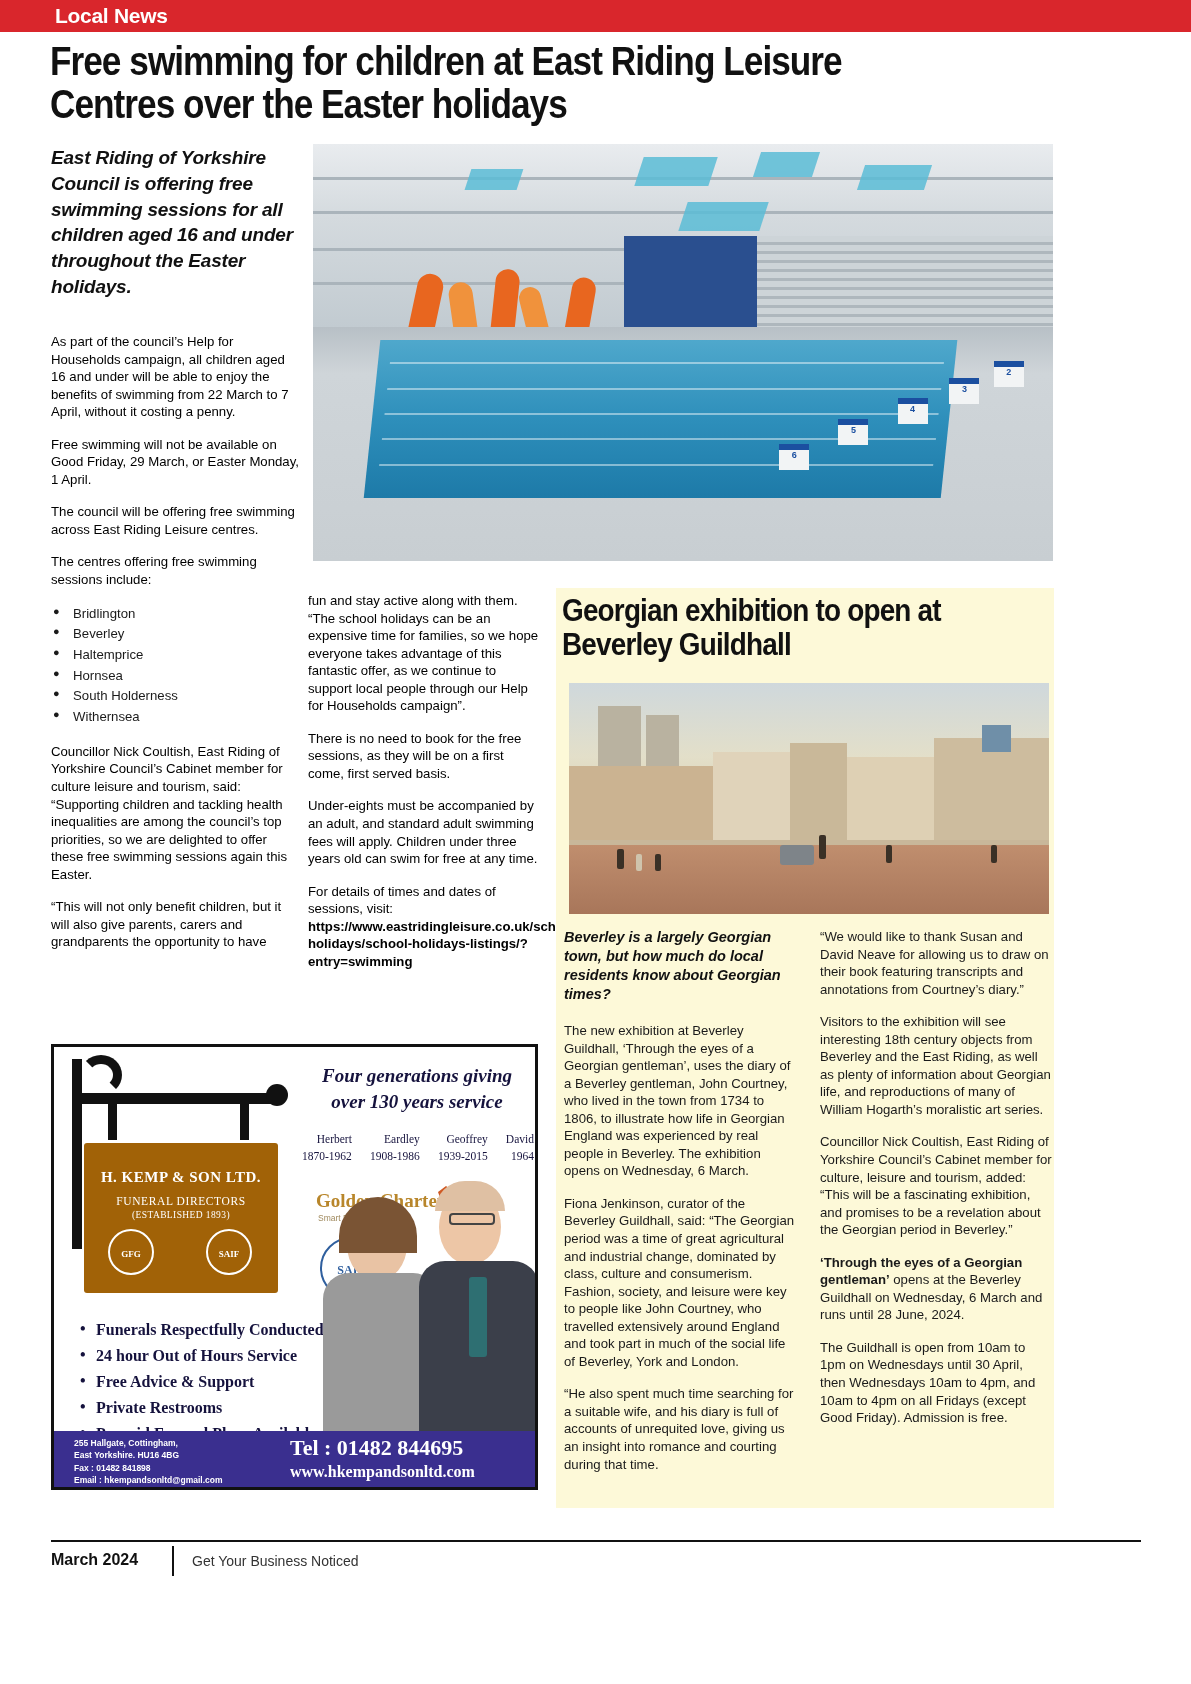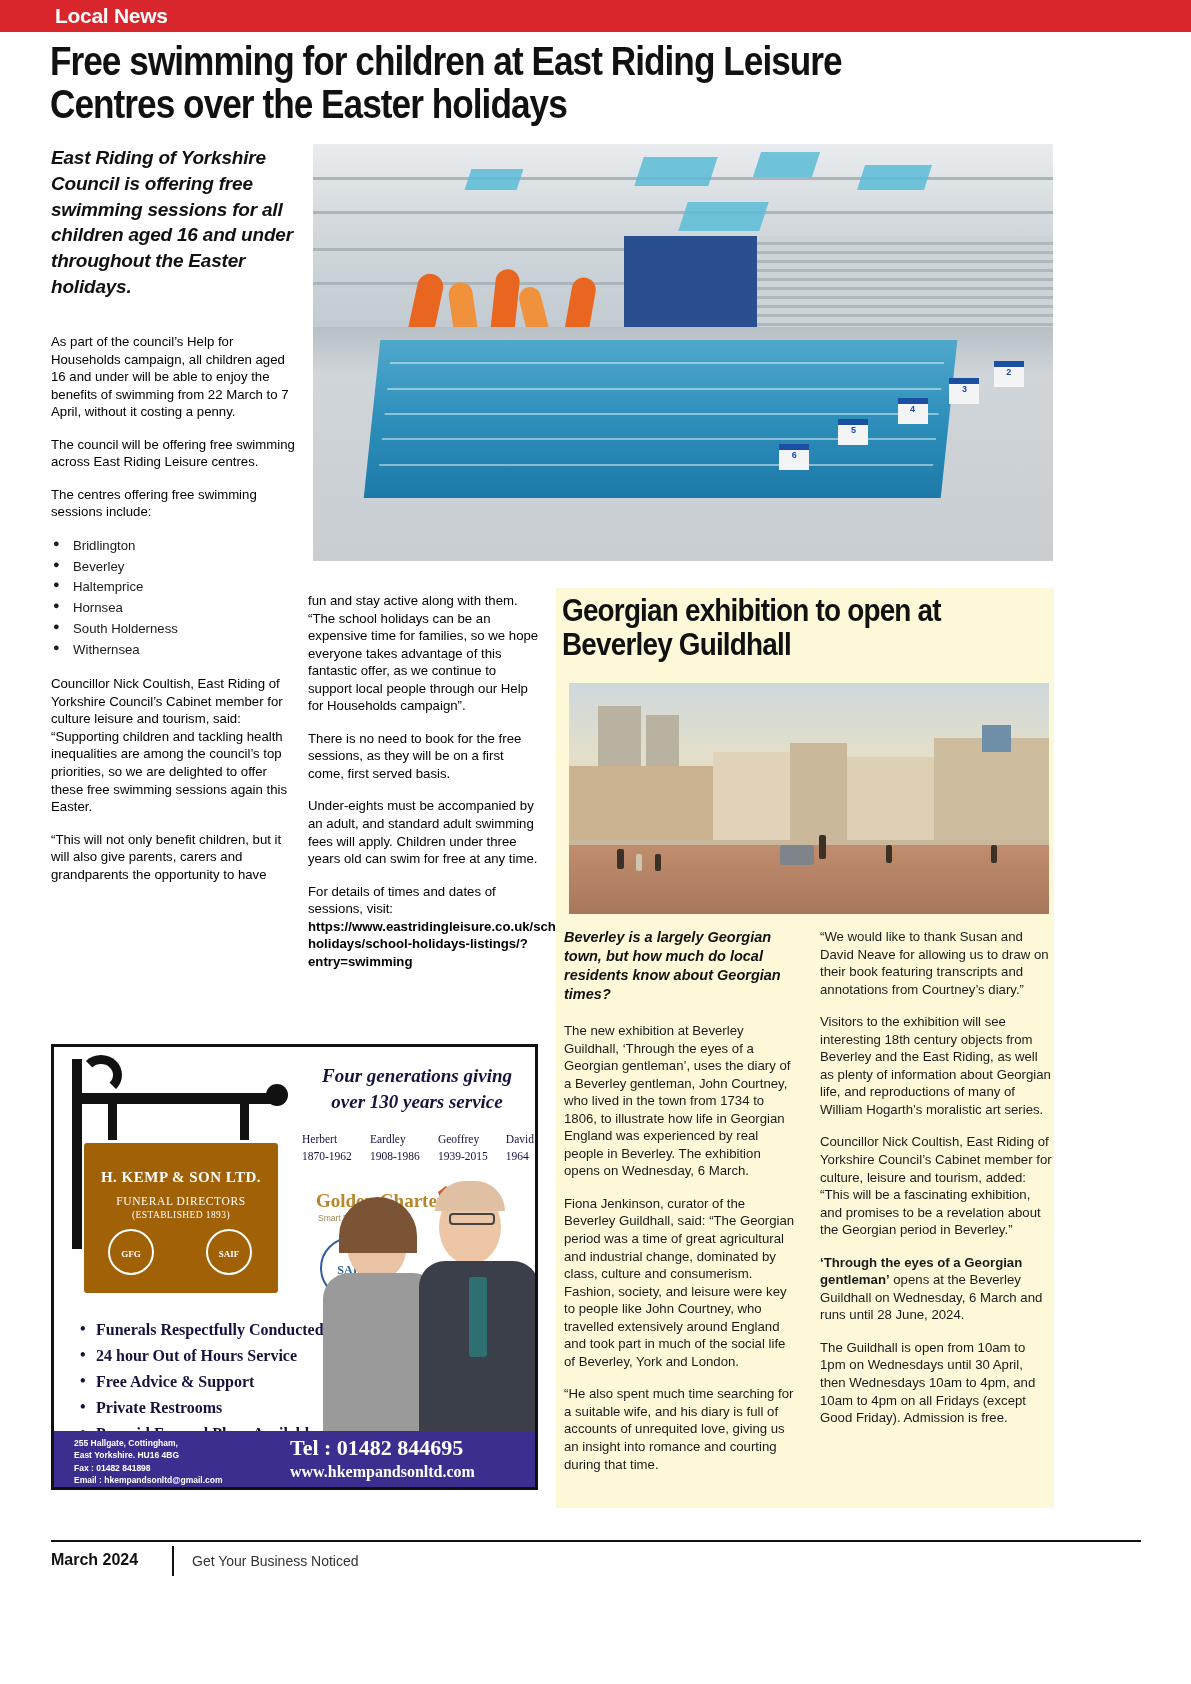--- a/index.html
+++ b/index.html
@@ -167,21 +167,21 @@
   .ad-badge { position:absolute; width:46px; height:46px; border:2px solid #fff; border-radius:50%;
     color:#fff; font-size:9px; font-weight:bold; text-align:center; line-height:46px;
     font-family:"Liberation Serif", serif; }
   .ad-tagline {
     position:absolute; left:248px; top:16px; width:230px; text-align:center;
     font-family:"Liberation Serif", serif; font-style:italic; font-weight:bold;
     font-size:19px; line-height:1.35; color:#15123d;
   }
   .ad-gens { position:absolute; left:248px; top:84px; width:232px; display:flex;
     justify-content:space-between; font-family:"Liberation Serif", serif; color:#15123d; }
-  .ad-gens div { text-align:left; font-size:11.5px; line-height:1.45; }
+  .ad-gens div { text-align:right; font-size:11.5px; line-height:1.45; }
   .ad-golden { position:absolute; left:262px; top:143px; font-family:"Liberation Serif", serif;
     font-size:19px; font-weight:bold; color:#b8862b; }
   .ad-golden-sub { position:absolute; left:264px; top:166px; font-size:8.5px; color:#a08a5e; }
   .ad-leaf { position:absolute; left:384px; top:139px; width:16px; height:16px; background:#d05a24;
     clip-path: polygon(50% 0%, 100% 38%, 78% 100%, 50% 72%, 22% 100%, 0% 38%); }
   .ad-saif2 { position:absolute; left:266px; top:190px; width:62px; height:62px;
     border:2px solid #2f5f9e; border-radius:50%; color:#2f5f9e; text-align:center;
     font-family:"Liberation Serif", serif; font-size:12px; font-weight:bold; line-height:62px; }
   .ad-services { position:absolute; left:26px; top:270px; width:300px; margin:0; padding:0; list-style:none;
     font-family:"Liberation Serif", serif; color:#15123d; }
@@ -252,20 +252,21 @@
   <div class="block" style="left:86%;top:56%">
       <span>3</span>
     </div>
   <div class="block" style="left:92%;top:52%">
       <span>2</span>
     </div>
 </div>
 
 <div class="col-left body-text">
   <p>As part of the council’s Help for Households campaign, all children aged 16 and under will be able to enjoy the benefits of swimming from 22 March to 7 April, without it costing a penny.</p>
+  <p>Free swimming will not be available on Good Friday, 29 March, or Easter Monday, 1 April.</p>
   <p>The council will be offering free swimming across East Riding Leisure centres.</p>
   <p>The centres offering free swimming sessions include:</p>
   <ul class="bullets">
     <li>Bridlington</li>
     <li>Beverley</li>
     <li>Haltemprice</li>
     <li>Hornsea</li>
     <li>South Holderness</li>
     <li>Withernsea</li>
   </ul>

